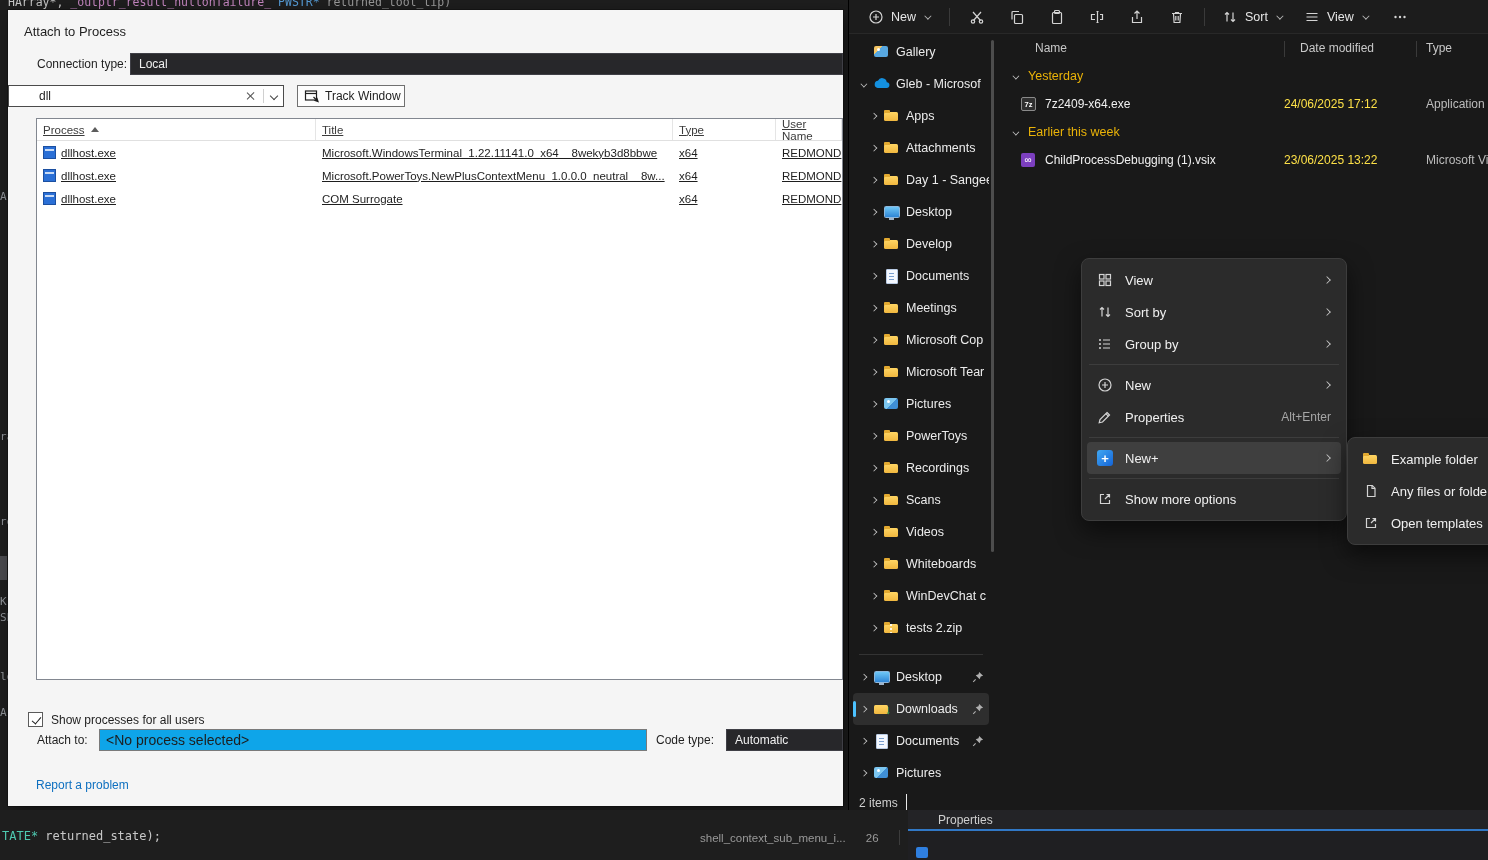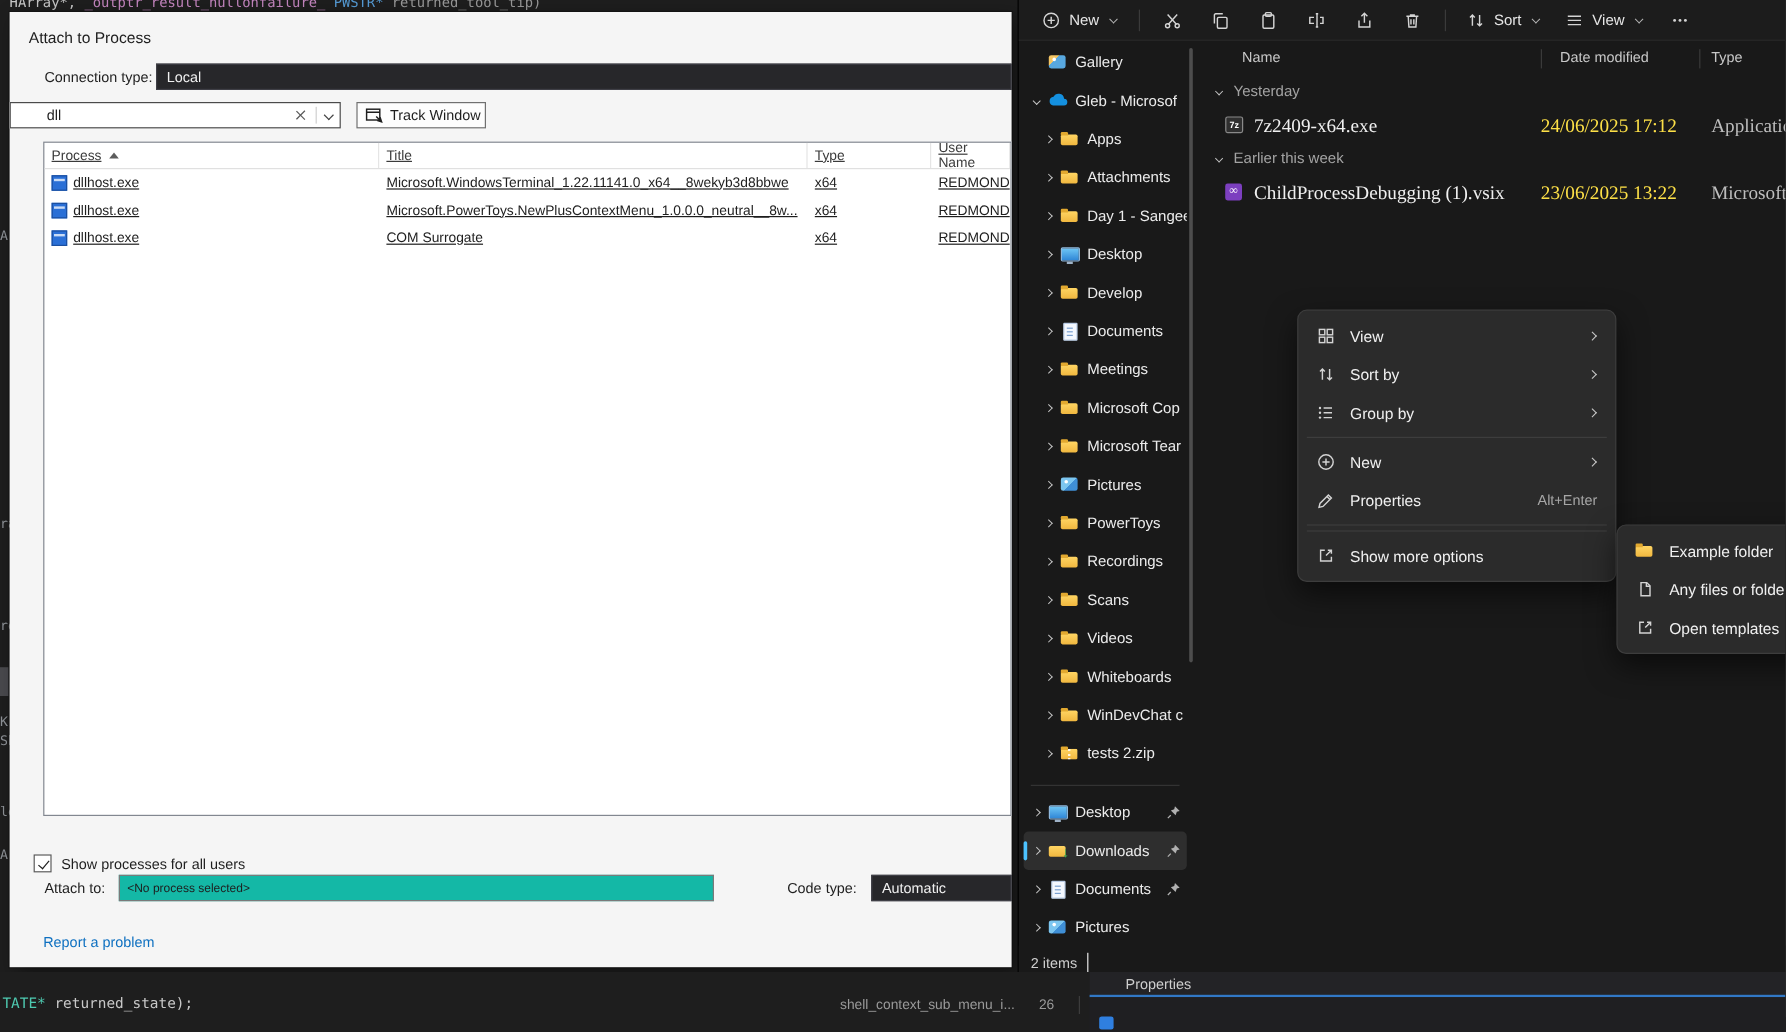--- a/index.html
+++ b/index.html
@@ -60,22 +60,22 @@
   .pt-head > div { border-right:1px solid #e5e5e5; padding:0 6px; display:flex; align-items:center; gap:6px; font-size:11.5px; overflow:hidden; }
   .sort-asc { width:0; height:0; border-left:4px solid transparent; border-right:4px solid transparent; border-bottom:5px solid #5c5c5c; }
   .pt-row { height:23px; color:#1e1e1e; font-size:11.5px; }
   .pt-row > div { padding:0 6px; display:flex; align-items:center; gap:5px; overflow:hidden; white-space:nowrap; }
   .icon-window { position:relative; width:13px; height:13px; flex:none; background:#2a6fd6; border:1px solid #1b4fa0; }
   .icon-window::before { content:""; position:absolute; top:1.5px; left:1px; right:1px; height:2.5px; background:rgba(255,255,255,.75); }
   .vsd-check-row { position:absolute; left:20px; top:686px; display:flex; align-items:center; gap:8px;margin-top:16px; }
   .checkbox { position:relative; width:15px; height:15px; background:#fff; border:1px solid #5b5b5b; }
   .checkbox::after { content:""; position:absolute; left:4.5px; top:1.5px; width:4px; height:8px;
     border-right:1.7px solid #1e1e1e; border-bottom:1.7px solid #1e1e1e; transform:rotate(40deg); }
-  .attach-input { position:absolute; left:91px; top:719px; width:496px; height:22px; border:1px solid #7a7a7a; background:#14b8a6;
-    font-size:10px; font-family:"Liberation Sans",sans-serif; color:#1e1e1e; padding-left:6px; outline:0; }
+  .attach-input { position:absolute; left:91px; top:719px; width:548px; height:22px; border:1px solid #7a7a7a; background:#0ea5e9;
+    font-size:14px; font-family:"Liberation Sans",sans-serif; color:#1e1e1e; padding-left:6px; outline:0; }
   .report-link { position:absolute; left:28px; top:768px; color:#0e70c0; font-size:12px; text-decoration:none; }
 
   
   .explorer { position:absolute; left:848px; top:0; width:640px; height:810px; background:#191919; color:#e8e8e8; border-left:1px solid #000; }
   .cmdbar { position:absolute; left:0; top:0; width:100%; height:34px; background:#1c1c1c; border-bottom:1px solid #282828;
     display:flex; align-items:center; padding:0 10px; gap:2px; }
   .cmd-btn { display:flex; align-items:center; gap:7px; height:26px; padding:0 9px; border-radius:4px; color:#e6e6e6; font-size:12.5px; }
   .icon-btn { display:flex; align-items:center; justify-content:center; width:38px; height:26px; border-radius:4px; }
   .vsep { width:1px; height:18px; background:#3a3a3a; margin:0 6px; }
   .sicon { width:16px; height:16px; flex:none; display:block; }
@@ -118,23 +118,23 @@
   .icon-7z::before { content:"7z"; color:#fff; font-size:7.5px; font-weight:bold; font-family:"Liberation Sans",sans-serif; }
   .icon-vsix { display:flex; align-items:center; justify-content:center; width:14px; height:14px; margin-top:1px;
     background:#7c3fbf; border-radius:2px; }
   .icon-vsix::before { content:"∞"; color:#fff; font-size:10px; line-height:10px; }
 
   .content { position:absolute; left:152px; top:36px; width:488px; height:752px; }
   .col-heads { position:relative; height:26px; color:#c8c8c8; font-size:12px; }
   .col-heads span { position:absolute; top:5px; }
   .ch-name { left:34px; } .ch-date { left:299px; } .ch-type { left:425px; }
   .col-div { position:absolute; top:4px; width:1px; height:16px; background:#3a3a3a; }
-  .group-row { display:flex; align-items:center; gap:8px; height:28px; padding-left:10px; color:#a3a3a3; font-size:12.5px; }
+  .group-row { display:flex; align-items:center; gap:8px; height:28px; padding-left:10px; color:#eab308; font-size:12.5px; }
   .group-row .chev { transform:scale(.8); }
-  .file-row { position:relative; height:28px; font-size:16px;font-family:Liberation Serif, serif; }
+  .file-row { position:relative; height:28px; font-size:12px; }
   .file-row .ico { position:absolute; left:20px; top:6px; }
   .f-name { position:absolute; left:44px; top:7px; color:#f0f0f0; white-space:nowrap; }
   .f-date { position:absolute; left:283px; top:7px; color:#fde047; white-space:nowrap; }
   .f-type { position:absolute; left:425px; top:7px; color:#bdbdbd; white-space:nowrap; overflow:hidden; width:63px; }
   .statusbar { position:absolute; left:0; bottom:0; width:100%; height:22px; display:flex; align-items:flex-end; gap:8px;
     padding-left:10px; color:#cfcfcf; font-size:12px; background:#191919; }
   .cursor-bar { width:1.5px; height:16px; background:#e8e8e8; }
 
   
   .ctx-menu { position:absolute; left:1081px; top:258px; width:266px; background:#2b2b2b; border:1px solid #3d3d3d;
@@ -615,20 +615,27 @@
       <span class="mico">
         <svg class="sicon" viewBox="0 0 16 16" fill="none" stroke="#d4d4d4" stroke-width="1.2">
           <path d="M10 3.5l2.5 2.5-7 7-3.3.8.8-3.3z"></path>
             <path d="M8.8 4.7l2.5 2.5"></path>
           </svg>
       </span>
       <span class="mlabel">Properties</span>
       <span class="shortcut">Alt+Enter</span>
     </div>
     <div class="menu-sep"></div>
+    <div class="menu-item hl">
+      <span class="mico">
+          <span class="icon-newplus"></span>
+        </span>
+      <span class="mlabel">New+</span>
+      <span class="chev"></span>
+    </div>
     <div class="menu-sep"></div>
     <div class="menu-item">
       <span class="mico">
         <svg class="sicon" viewBox="0 0 16 16" fill="none" stroke="#d4d4d4" stroke-width="1.2">
           <path d="M7 3.5H3.5v9h9V9M9.5 3.5h3v3M12.5 3.5L8 8"></path>
           </svg>
       </span>
       <span class="mlabel">Show more options</span>
     </div>
   </div>

